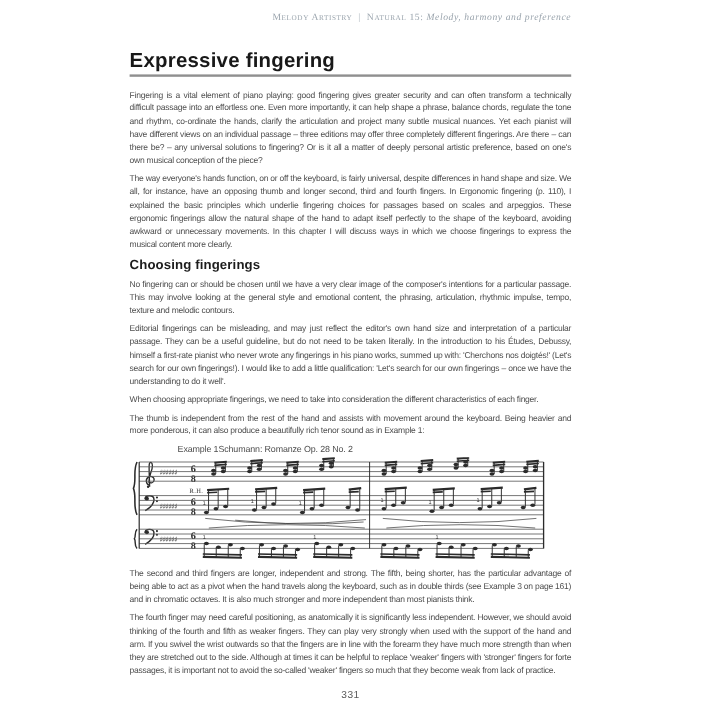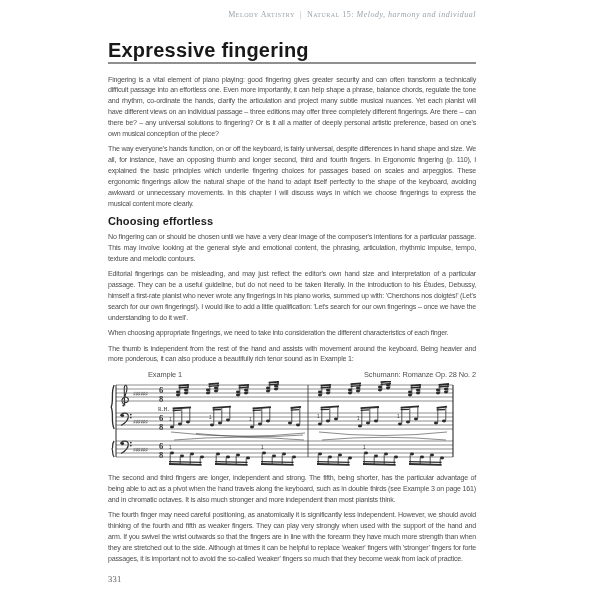--- a/index.html
+++ b/index.html
@@ -9,76 +9,76 @@
 
   .runhead{
     text-align:right;font-family:"Liberation Serif",serif;font-size:8px;line-height:9px;
     color:#99a3ac;letter-spacing:0.5px;
   }
   .runhead .sc{font-variant:small-caps;}
   .runhead .sep{padding:0 5px;color:#aeb6bd;}
   .runhead .ital{font-style:italic;}
 
   h1.title{
-    font-size:20px;line-height:19px;font-weight:bold;color:#181818;
+    font-size:17px;line-height:19px;font-weight:bold;color:#181818;
     margin:22px 0 2px 0;letter-spacing:0.2px;
   }
   .rule{height:1.5px;background:#8f8f8f;margin:0 0 11px 0;}
 
   p.body{
     font-size:7.1px;line-height:10.9px;letter-spacing:-0.2px;
     text-align:justify;margin:0 0 4.5px 0;color:#4e4e4e;
   }
   h2.sub{
     font-size:11px;line-height:13px;font-weight:bold;color:#1c1c1c;
     margin:5px 0 4px 0;letter-spacing:0.1px;
   }
 
   .ex-row{
-    display:flex;justify-content:space-between;align-items:baseline;
+    display:flex;align-items:baseline;
     font-size:7.4px;line-height:10px;color:#4e4e4e;margin:2px 0 1px 0;letter-spacing:-0.1px;padding-left:40px;
   }
   .ex-row .attr{font-style:normal;}
 
   svg.music{display:block;margin:0 0 4px 0;}
   .sl{stroke:#5c5c5c;stroke-width:0.7;}
   .mk{stroke:#2b2b2b;fill:none;}
   .nh{fill:#2b2b2b;}
   .stem{stroke:#2b2b2b;stroke-width:0.8;}
   .beam{stroke:#2b2b2b;stroke-width:1.8;fill:none;}
   .beam2{stroke-width:1.3;}
   .slur{stroke:#3c3c3c;stroke-width:0.6;fill:none;}
   .ks{font:6.2px "DejaVu Sans",sans-serif;letter-spacing:-0.6px;fill:#2b2b2b;}
   .ts{font:bold 8.5px "Liberation Serif",serif;fill:#2b2b2b;}
   .fing{font:4.6px "Liberation Sans",sans-serif;fill:#333;}
   .rh{font:5.4px "Liberation Serif",serif;fill:#333;letter-spacing:0.3px;}
 
   .pageno{
-    position:absolute;top:574px;left:108px;width:368px;text-align:left;
-    font-size:8.5px;color:#5a5a5a;letter-spacing:0.3px;font-family:Liberation Serif, serif;
+    position:absolute;top:574px;left:108px;width:368px;text-align:center;
+    font-size:8.5px;color:#5a5a5a;letter-spacing:0.3px;
   }
 </style>
 </head>
 <body>
 
 <div class="page">
   <div class="content">
 
     <div class="runhead">
       <span class="sc">Melody Artistry</span><span class="sep">|</span><span class="sc">Natural 15:</span>
-      <span class="ital">Melody, harmony and individual</span>
+      <span class="ital">Melody, harmony and preference</span>
     </div>
 
     <h1 class="title">Expressive fingering</h1>
     <div class="rule"></div>
 
     <p class="body">Fingering is a vital element of piano playing: good fingering gives greater security and can often transform a technically difficult passage into an effortless one. Even more importantly, it can help shape a phrase, balance chords, regulate the tone and rhythm, co-ordinate the hands, clarify the articulation and project many subtle musical nuances. Yet each pianist will have different views on an individual passage – three editions may offer three completely different fingerings. Are there – can there be? – any universal solutions to fingering? Or is it all a matter of deeply personal artistic preference, based on one's own musical conception of the piece?</p>
     <p class="body">The way everyone's hands function, on or off the keyboard, is fairly universal, despite differences in hand shape and size. We all, for instance, have an opposing thumb and longer second, third and fourth fingers. In Ergonomic fingering (p. 110), I explained the basic principles which underlie fingering choices for passages based on scales and arpeggios. These ergonomic fingerings allow the natural shape of the hand to adapt itself perfectly to the shape of the keyboard, avoiding awkward or unnecessary movements. In this chapter I will discuss ways in which we choose fingerings to express the musical content more clearly.</p>
 
-    <h2 class="sub">Choosing effortless</h2>
+    <h2 class="sub">Choosing fingerings</h2>
     <p class="body">No fingering can or should be chosen until we have a very clear image of the composer's intentions for a particular passage. This may involve looking at the general style and emotional content, the phrasing, articulation, rhythmic impulse, tempo, texture and melodic contours.</p>
     <p class="body">Editorial fingerings can be misleading, and may just reflect the editor's own hand size and interpretation of a particular passage. They can be a useful guideline, but do not need to be taken literally. In the introduction to his Études, Debussy, himself a first-rate pianist who never wrote any fingerings in his piano works, summed up with: 'Cherchons nos doigtés!' (Let's search for our own fingerings!). I would like to add a little qualification: 'Let's search for our own fingerings – once we have the understanding to do it well'.</p>
 
     <p class="body">When choosing appropriate fingerings, we need to take into consideration the different characteristics of each finger.</p>
     <p class="body">The thumb is independent from the rest of the hand and assists with movement around the keyboard. Being heavier and more ponderous, it can also produce a beautifully rich tenor sound as in Example 1:</p>
 
     <div class="ex-row">
       <span>Example 1</span>
       <span class="attr">Schumann: Romanze Op. 28 No. 2</span>
     </div>

